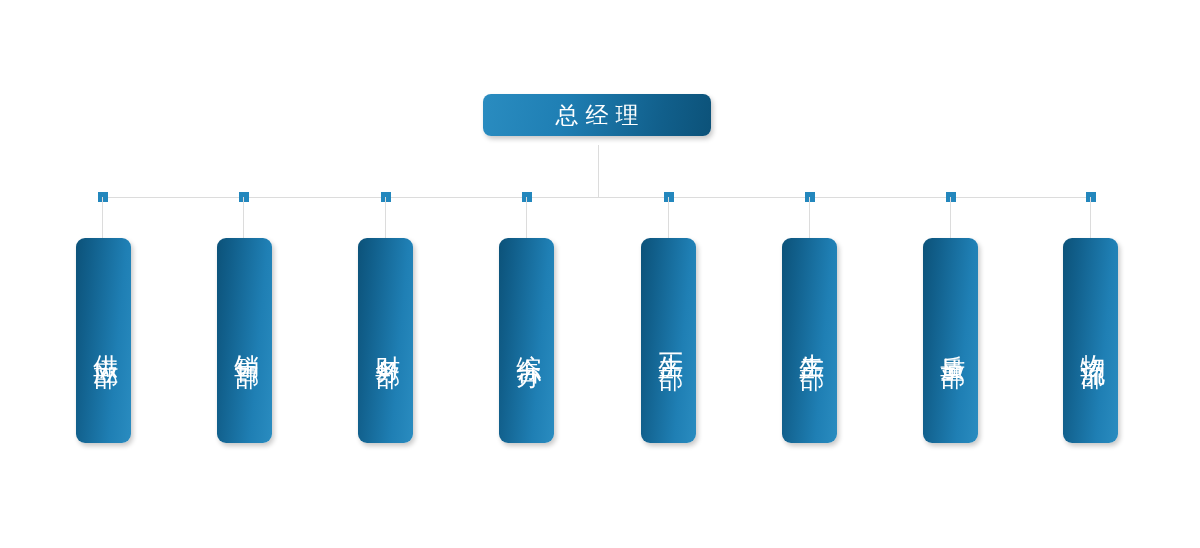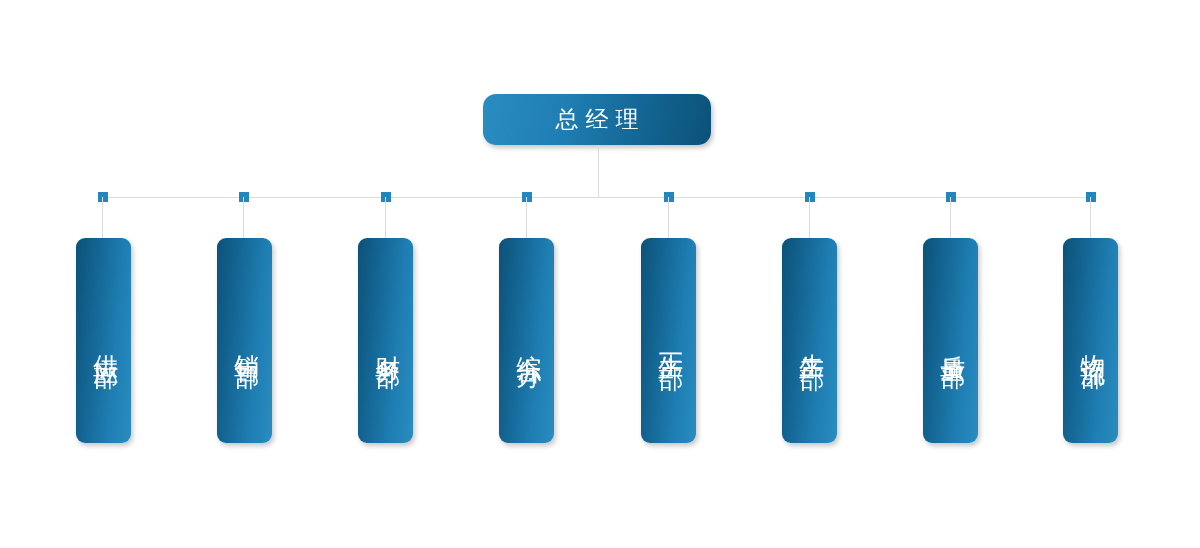--- a/index.html
+++ b/index.html
@@ -19,22 +19,22 @@
     background: #ffffff;
     overflow: hidden;
   }
 
   
   .root-node {
     position: absolute;
     left: 483px;
     top: 94px;
     width: 228px;
-    height: 51px;
-    border-radius: 13px;
+    height: 42px;
+    border-radius: 8px;
     background: linear-gradient(100deg, #2a8cc0 0%, #1f7fb4 35%, #115f8b 78%, #0c5279 100%);
     box-shadow: 2px 3px 5px rgba(0,0,0,0.22);
     display: flex;
     align-items: center;
     justify-content: center;
   }
   .root-label {
     color: #ffffff;
     font-size: 23px;
     letter-spacing: 7px;

